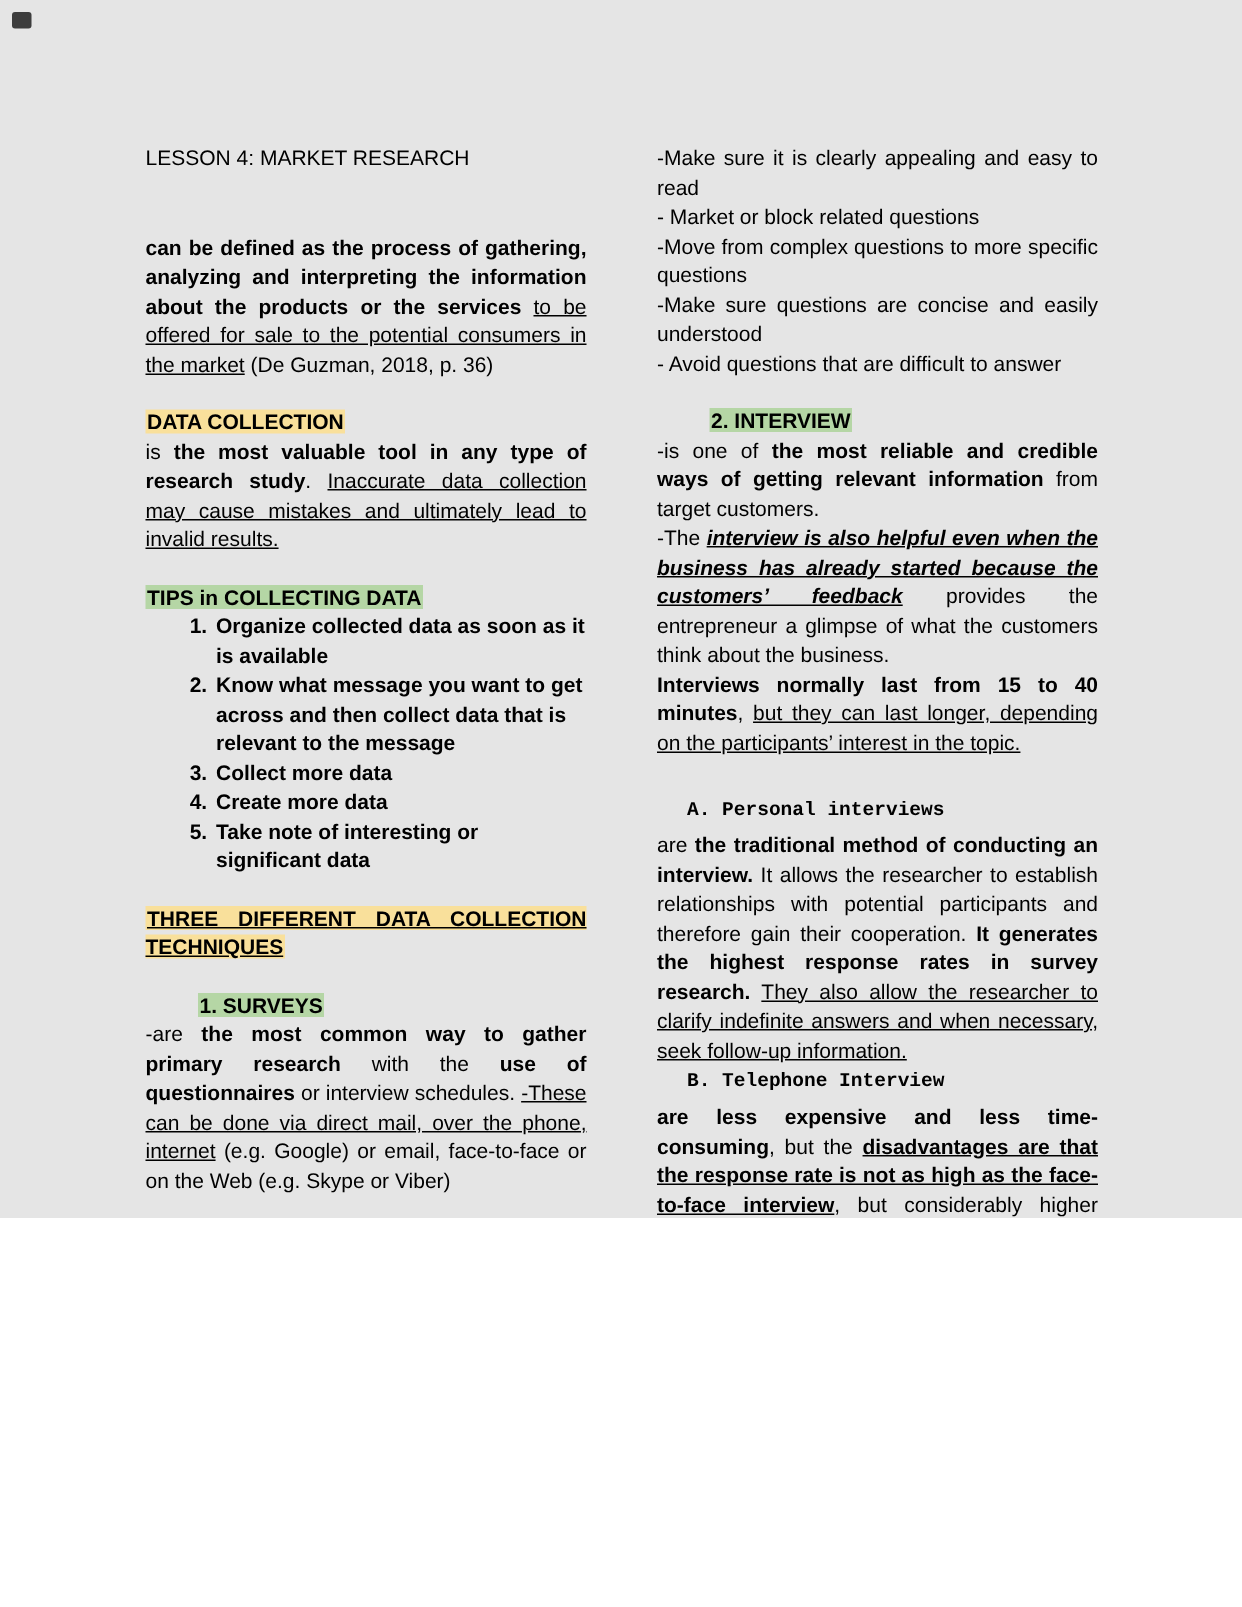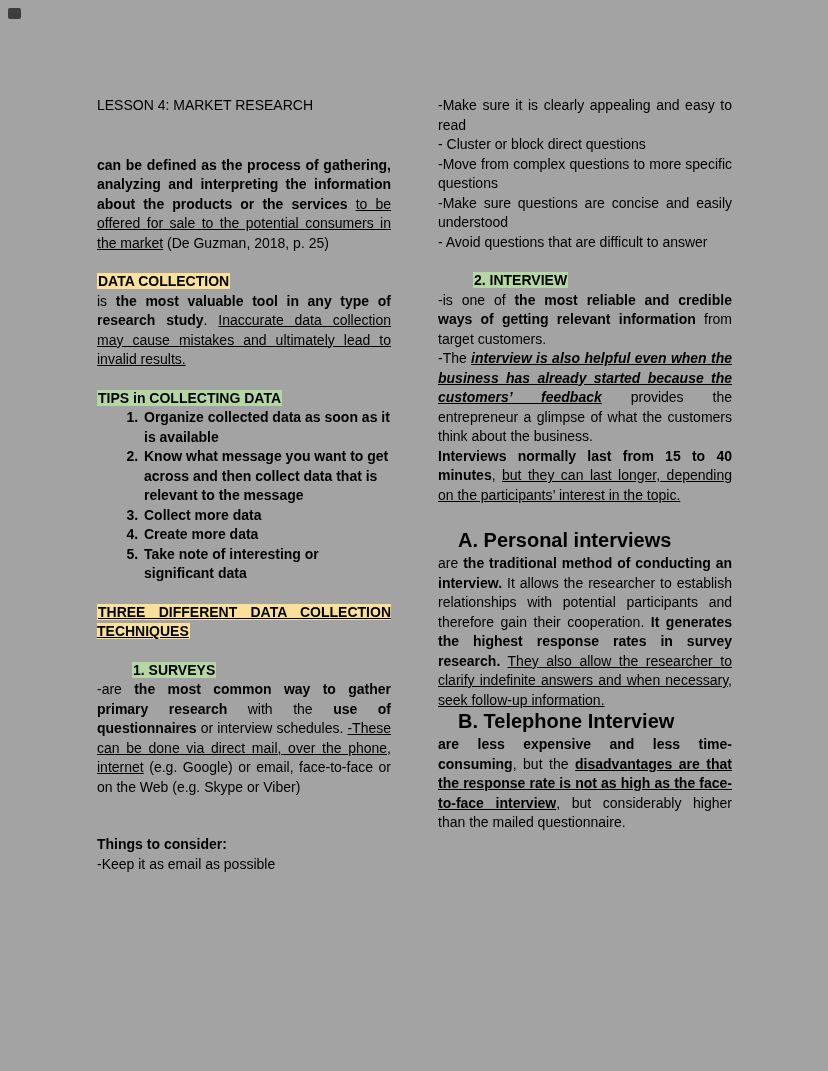--- a/index.html
+++ b/index.html
@@ -3,22 +3,22 @@
 <meta charset="utf-8">
 <style>
   html, body {
     margin: 0;
     padding: 0;
     background: #ffffff;
   }
   .page {
     position: relative;
     width: 828px;
-    height: 1071px;
-    background: #a3a3a3;
+    height: 812px;
+    background: #e5e5e5;
     font-family: "Liberation Sans", sans-serif;
     font-size: 14px;
     line-height: 19.5px;
     color: #000000;
     overflow: hidden;
   }
   .corner-mark {
     position: absolute;
     left: 8px;
     top: 8px;
@@ -40,44 +40,45 @@
     flex: 0 0 294px;
   }
   .para { margin: 0; }
   .justify { text-align: justify; }
   .b { font-weight: bold; }
   .u { text-decoration: underline; }
   .i { font-style: italic; }
   .hl { padding: 0 1px; }
   .indent1 { margin-left: 35px; }
   .hA {
-    font-size: 20px;
+    font-size: 13px;
     line-height: 22px;
     margin: 0 0 3px 20px;
+    font-family: Liberation Mono, monospace;
   }
   ol.tips-list {
     margin: 0;
     padding-left: 45px;
     font-weight: bold;
   }
   ol.tips-list li {
     padding-left: 2px;
     margin: 0;
   }
 </style>
 </head>
 <body>
 
 <div class="page">
   <div class="corner-mark"></div>
   <div class="content">
     <div class="col">
         <div class="para"><span>LESSON 4: MARKET RESEARCH</span></div>
         <div style="height: 40px;"></div>
-        <div class="para justify"><span class="b">can be defined as the process of gathering, analyzing and interpreting the information about the products or the services </span><span class="u">to be offered for sale to the potential consumers in the market</span><span> (De Guzman, 2018, p. 25)</span></div>
+        <div class="para justify"><span class="b">can be defined as the process of gathering, analyzing and interpreting the information about the products or the services </span><span class="u">to be offered for sale to the potential consumers in the market</span><span> (De Guzman, 2018, p. 36)</span></div>
         <div style="height: 19px;"></div>
         <div class="para"><span class="b hl" style="background-color: rgb(249, 224, 155);">DATA COLLECTION</span></div>
         <div class="para justify"><span>is </span><span class="b">the most valuable tool in any type of research study</span><span>. </span><span class="u">Inaccurate data collection may cause mistakes and ultimately lead to invalid results.</span></div>
         <div style="height: 19px;"></div>
         <div class="para"><span class="b hl" style="background-color: rgb(181, 214, 165); margin-top: 48px;">TIPS in COLLECTING DATA</span></div>
         <ol class="tips-list">
           <li><span>Organize collected data as soon as it is available</span></li>
           <li><span>Know what message you want to get across and then collect data that is relevant to the message</span></li>
           <li><span>Collect more data</span></li>
           <li><span>Create more data</span></li>
@@ -87,21 +88,21 @@
         <div class="para justify"><span class="b hl" style="background-color: rgb(249, 224, 155); text-decoration: underline;">THREE DIFFERENT DATA COLLECTION TECHNIQUES</span></div>
         <div style="height: 19px;"></div>
         <div class="para indent1"><span class="b hl" style="background-color: rgb(181, 214, 165);">1. SURVEYS</span></div>
         <div class="para justify"><span>-are </span><span class="b">the most common way to gather primary research</span><span> with the </span><span class="b">use of questionnaires</span><span> or interview schedules. </span><span class="u">-These can be done via direct mail, over the phone, internet</span><span> (e.g. Google) or email, face-to-face or on the Web (e.g. Skype or Viber)</span></div>
         <div style="height: 38px;"></div>
         <div class="para"><span class="b">Things to consider:</span></div>
         <div class="para"><span>-Keep it as email as possible</span></div>
       </div>
     <div class="col">
         <div class="para justify"><span>-Make sure it is clearly appealing and easy to read</span></div>
-        <div class="para"><span>- Cluster or block direct questions</span></div>
+        <div class="para"><span>- Market or block related questions</span></div>
         <div class="para justify"><span>-Move from complex questions to more specific questions</span></div>
         <div class="para justify"><span>-Make sure questions are concise and easily understood</span></div>
         <div class="para"><span>- Avoid questions that are difficult to answer</span></div>
         <div style="height: 19px;"></div>
         <div class="para indent1"><span class="b hl" style="background-color: rgb(181, 214, 165);">2. INTERVIEW</span></div>
         <div class="para justify"><span>-is one of </span><span class="b">the most reliable and credible ways of getting relevant information</span><span> from target customers.</span></div>
         <div class="para justify"><span>-The </span><span class="b u i">interview is also helpful even when the business has already started because the customers’ feedback</span><span> provides the entrepreneur a glimpse of what the customers think about the business.</span></div>
         <div class="para justify"><span class="b">Interviews normally last from 15 to 40 minutes</span><span>, </span><span class="u">but they can last longer, depending on the participants’ interest in the topic.</span></div>
         <div style="height: 24px;"></div>
         <div class="para b hA"><span class="b">A. Personal interviews</span></div>

